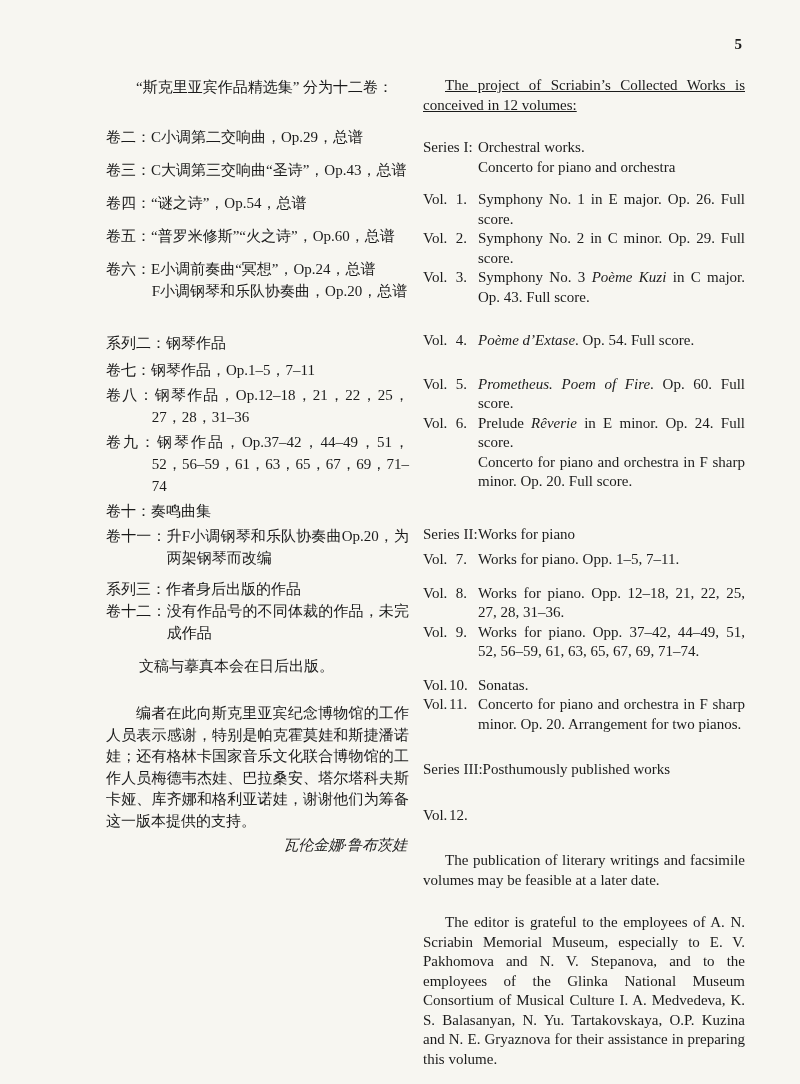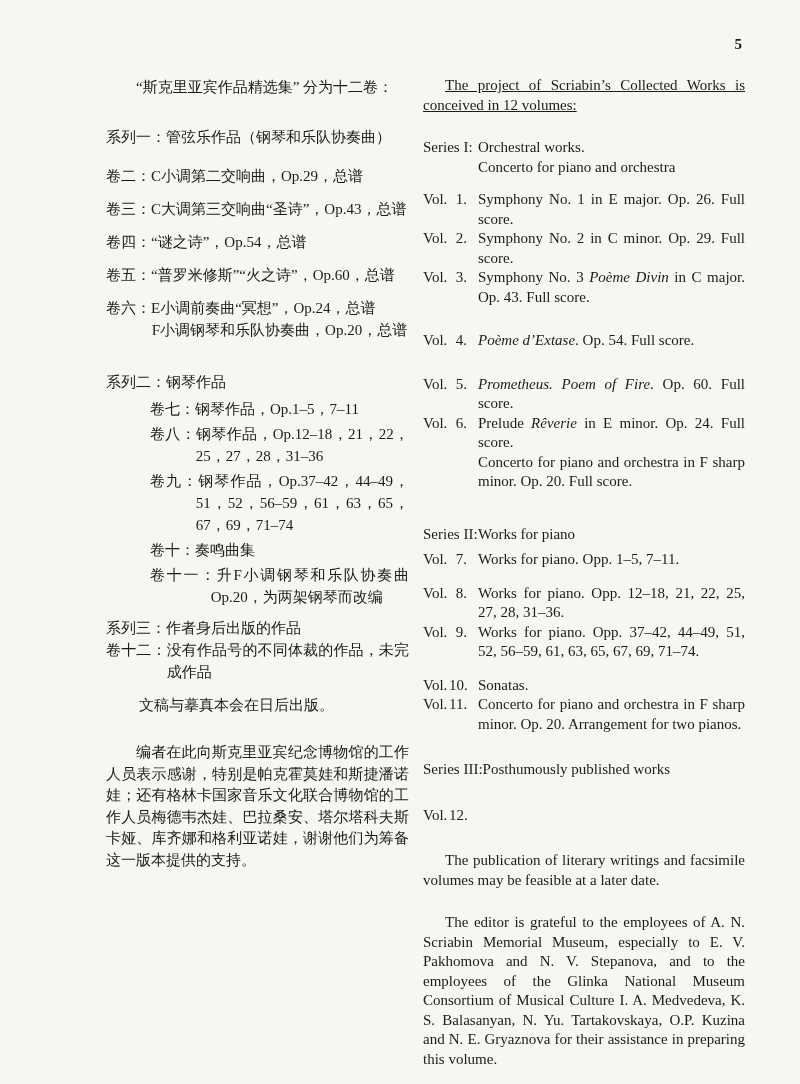--- a/index.html
+++ b/index.html
@@ -16,21 +16,21 @@
   
   .col-left{position:absolute;left:106px;top:76px;width:303px;font-size:15px;line-height:22px;}
   .zh-intro{margin:0 0 28px 0;text-indent:2em;}
   .zh-series{margin:0;}
   .zh-series.s1{margin-bottom:17px;}
   .zh-series.s2{margin-top:30px;margin-bottom:5px;}
   .zh-series.s3{margin-top:9px;}
   .zrow{margin:0 0 11px 0;text-align:justify;}
   .zrow.i3{padding-left:3.05em;text-indent:-3.05em;}
   .zrow.i4{padding-left:4.05em;text-indent:-4.05em;}
-  .zrow.tight{margin-bottom:3px;margin-left:44px;}
+  .zrow.tight{margin-bottom:3px;}
   .zrow.gapbefore{margin-top:7px;}
   .zrow .cont{text-indent:0;}
   .zh-note{margin:0 0 26px 0;padding-left:2.2em;}
   .zh-ack{margin:0;text-indent:2em;text-align:justify;line-height:21.5px;}
   .zh-sig{margin:2px 2px 0 0;text-align:right;font-style:italic;}
 
   
   .col-right{position:absolute;left:423px;top:76px;width:322px;font-size:15px;line-height:19.5px;}
   .en-intro{margin:0 0 23px 0;text-indent:22px;text-align:justify;text-decoration:underline;}
   .erow{display:flex;margin:0;}
@@ -52,21 +52,20 @@
 </head>
 <body>
 
 <div class="page">
 
   <div class="pagenum">5</div>
 
   <div class="col-left">
     <p class="zh-intro">“斯克里亚宾作品精选集” 分为十二卷：</p>
 
-    <p class="zh-series s1">系列一：管弦乐作品（钢琴和乐队协奏曲）</p>
 
     <div class="zrow i3"><span>卷二：</span><span>C小调第二交响曲，Op.29，总谱</span></div>
     <div class="zrow i3"><span>卷三：</span><span>C大调第三交响曲“圣诗”，Op.43，总谱</span></div>
 
     <div class="zrow i3 gapbefore"><span>卷四：</span><span>“谜之诗”，Op.54，总谱</span></div>
     <div class="zrow i3"><span>卷五：</span><span>“普罗米修斯”“火之诗”，Op.60，总谱</span></div>
     <div class="zrow i3">
       <span>卷六：</span><span>E小调前奏曲“冥想”，Op.24，总谱</span>
       <div class="cont">F小调钢琴和乐队协奏曲，Op.20，总谱</div>
     </div>
@@ -79,20 +78,21 @@
     <div class="zrow i3 tight"><span>卷十：</span><span>奏鸣曲集</span></div>
     <div class="zrow i4 tight"><span>卷十一：</span><span>升F小调钢琴和乐队协奏曲Op.20，为两架钢琴而改编</span></div>
 
     <p class="zh-series s3">系列三：作者身后出版的作品</p>
 
     <div class="zrow i4"><span>卷十二：</span><span>没有作品号的不同体裁的作品，未完成作品</span></div>
 
     <p class="zh-note">文稿与摹真本会在日后出版。</p>
 
     <p class="zh-ack">编者在此向斯克里亚宾纪念博物馆的工作人员表示感谢，特别是帕克霍莫娃和斯捷潘诺娃；还有格林卡国家音乐文化联合博物馆的工作人员梅德韦杰娃、巴拉桑安、塔尔塔科夫斯卡娅、库齐娜和格利亚诺娃，谢谢他们为筹备这一版本提供的支持。</p>
+    <p class="zh-sig">瓦伦金娜·鲁布茨娃</p>
   </div>
 
   <div class="col-right">
     <p class="en-intro">The project of Scriabin’s Collected Works is conceived in 12 volumes:</p>
 
     <div class="erow mb-ser1">
       <span class="slab">Series I:</span>
       <div class="scontent">
         <div>Orchestral works.</div>
         <div>Concerto for piano and orchestra</div>
@@ -105,21 +105,21 @@
       <div class="vtext"><span>Symphony No. 1 in E major. Op. 26. Full score.</span></div>
     </div>
     <div class="erow mb0">
       <span class="vlab">Vol.</span>
         <span class="vnum">2.</span>
       <div class="vtext"><span>Symphony No. 2 in C minor. Op. 29. Full score.</span></div>
     </div>
     <div class="erow mb-grp">
       <span class="vlab">Vol.</span>
         <span class="vnum">3.</span>
-      <div class="vtext"><span>Symphony No. 3 </span><i>Poème Divin</i><span> in C major. Op. 43. Full score.</span></div>
+      <div class="vtext"><span>Symphony No. 3 </span><i>Poème Kuzi</i><span> in C major. Op. 43. Full score.</span></div>
     </div>
 
     <div class="erow mb-grp">
       <span class="vlab">Vol.</span>
         <span class="vnum">4.</span>
       <div class="vtext"><span></span><i>Poème d’Extase</i><span>. Op. 54. Full score.</span></div>
     </div>
 
     <div class="erow mb0">
       <span class="vlab">Vol.</span>

